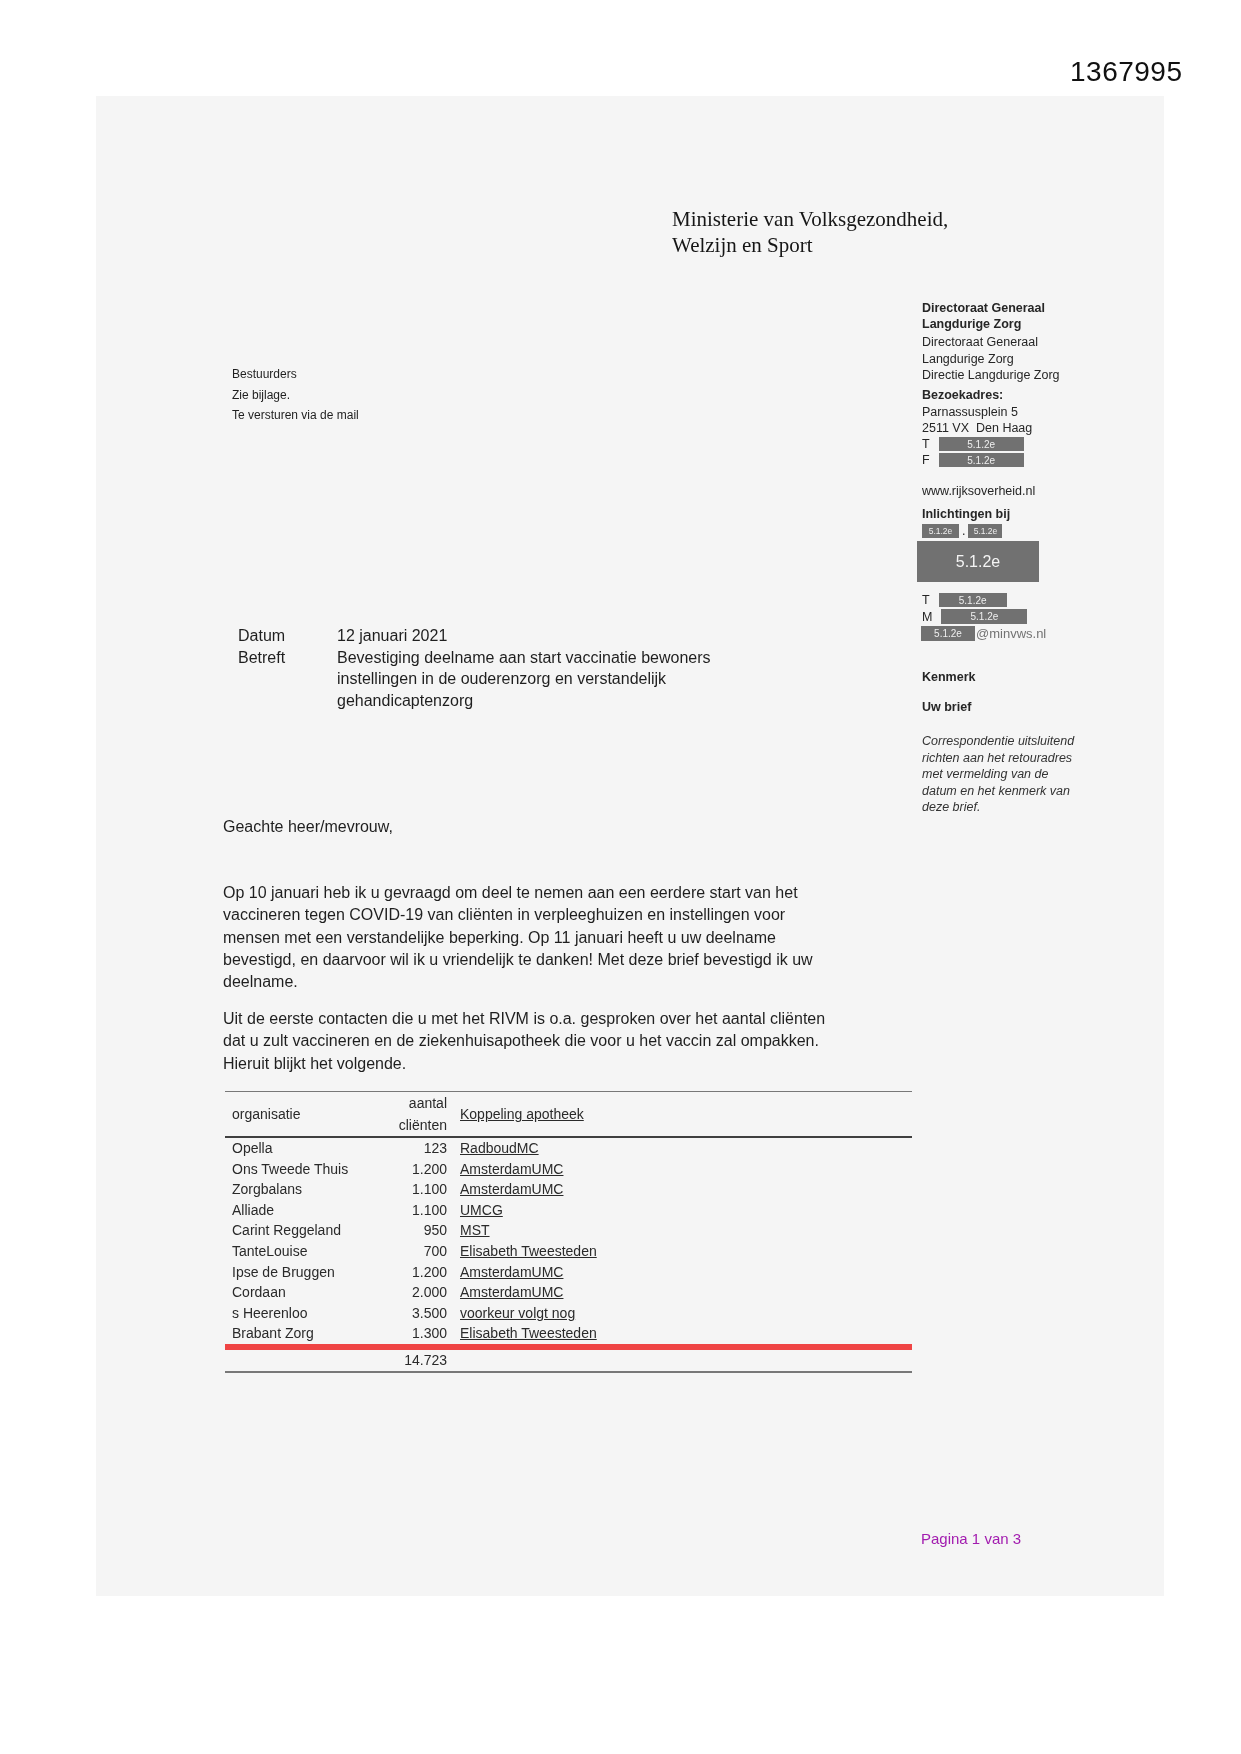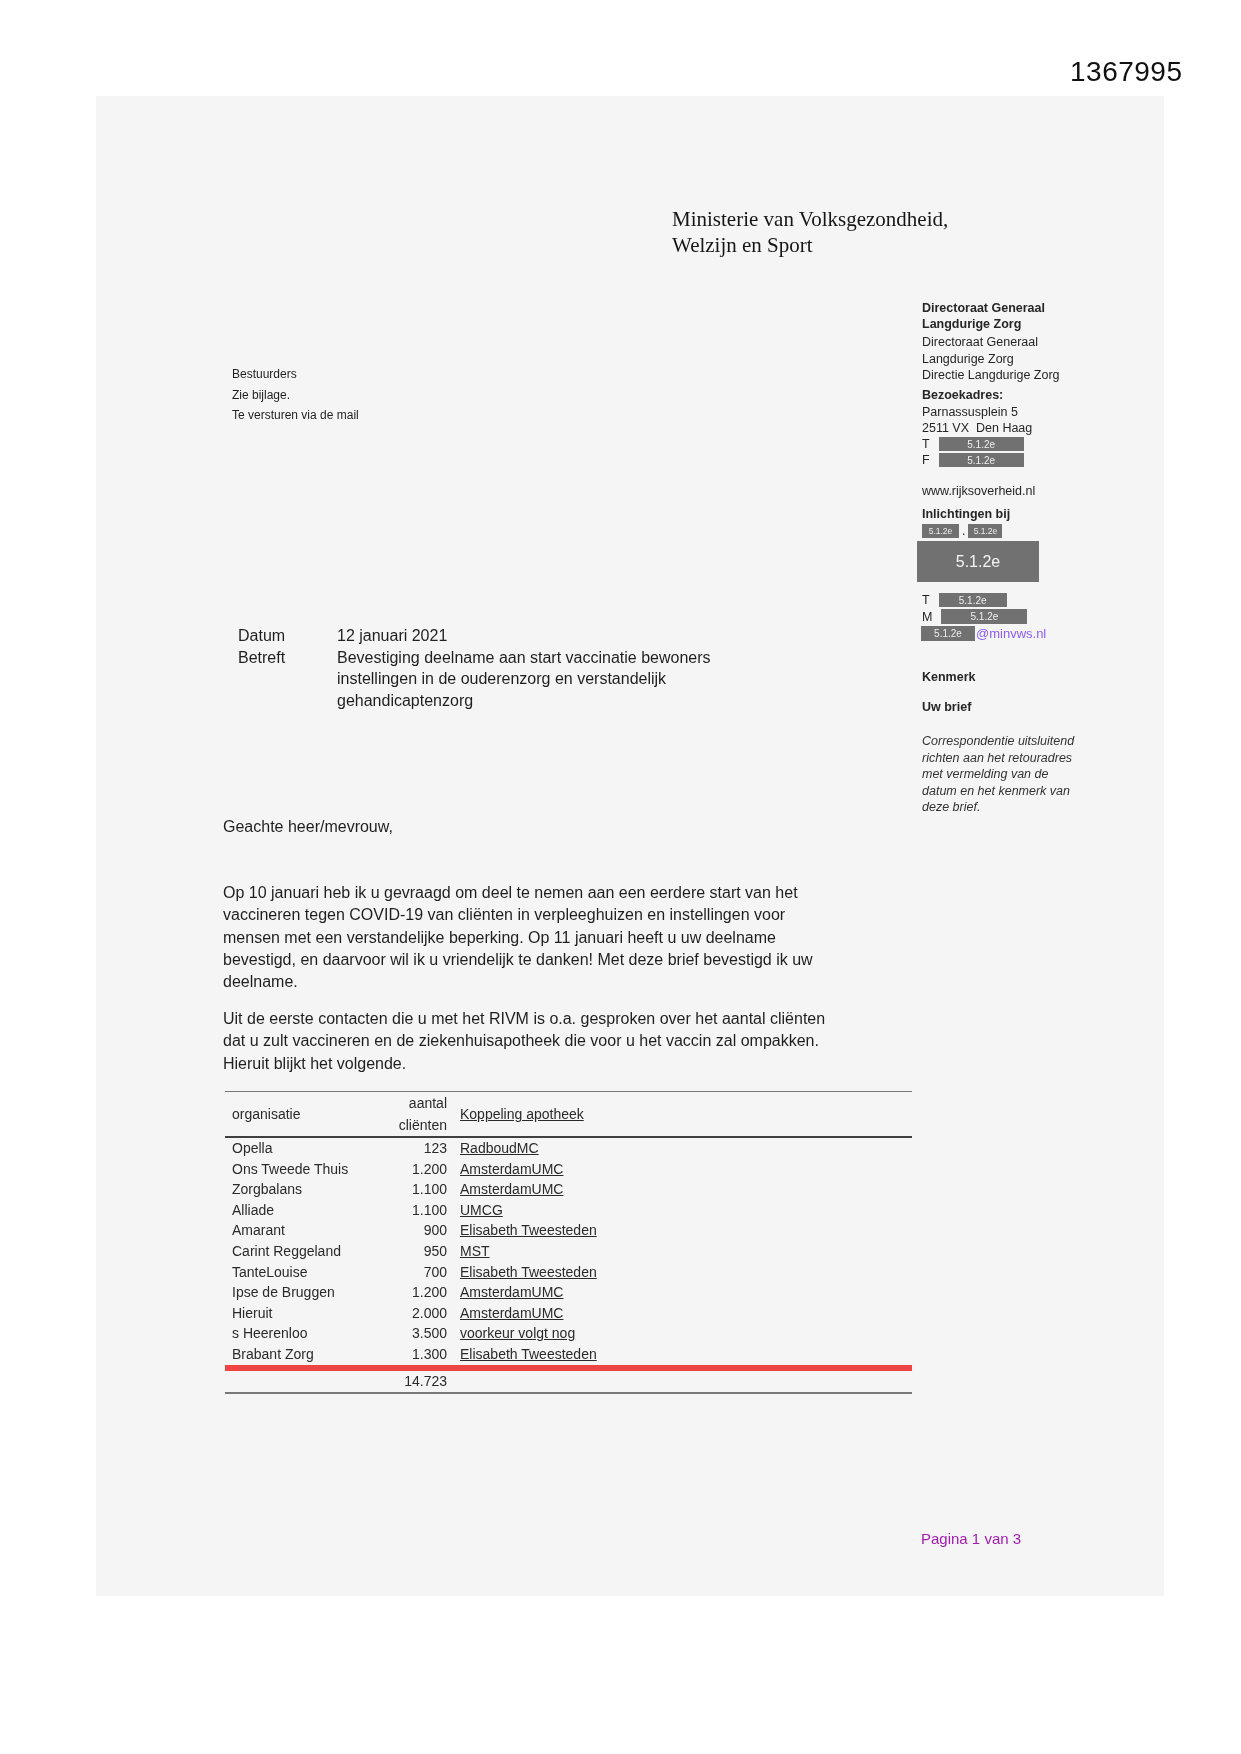--- a/index.html
+++ b/index.html
@@ -67,21 +67,21 @@
     background: #717171;
     color: #f4f4f4;
     font-size: 16px;
     display: flex;
     align-items: center;
     justify-content: center;
   }
   .redact-t2 { width: 68px; height: 14px; }
   .redact-m2 { width: 86px; height: 15px; }
   .redact-em { width: 54px; height: 15px; }
-  .email-suffix { font-size: 13px; color: #8b5cf6; }
+  .email-suffix { font-size: 13px; color: #737373; }
   .sb-note {
     font-style: italic;
     line-height: 16.5px;
     color: #333;
     width: 156px;
   }
 
   
   .recipient { position: absolute; left: 232px; top: 364px; font-size: 12px; line-height: 20.5px; }
 
@@ -272,41 +272,36 @@
           <td class="pad1">Zorgbalans</td>
           <td class="num">1.100</td>
           <td class="pad3">AmsterdamUMC</td>
         </tr>
           <tr>
           <td class="pad1">Alliade</td>
           <td class="num">1.100</td>
           <td class="pad3">UMCG</td>
         </tr>
           <tr>
-          <td class="pad1">Amarant</td>
-          <td class="num">900</td>
-          <td class="pad3">Elisabeth Tweesteden</td>
-        </tr>
-          <tr>
           <td class="pad1">Carint Reggeland</td>
           <td class="num">950</td>
           <td class="pad3">MST</td>
         </tr>
           <tr>
           <td class="pad1">TanteLouise</td>
           <td class="num">700</td>
           <td class="pad3">Elisabeth Tweesteden</td>
         </tr>
           <tr>
           <td class="pad1">Ipse de Bruggen</td>
           <td class="num">1.200</td>
           <td class="pad3">AmsterdamUMC</td>
         </tr>
           <tr>
-          <td class="pad1">Hieruit</td>
+          <td class="pad1">Cordaan</td>
           <td class="num">2.000</td>
           <td class="pad3">AmsterdamUMC</td>
         </tr>
           <tr>
           <td class="pad1">s Heerenloo</td>
           <td class="num">3.500</td>
           <td class="pad3">voorkeur volgt nog</td>
         </tr>
           <tr>
           <td class="pad1">Brabant Zorg</td>

